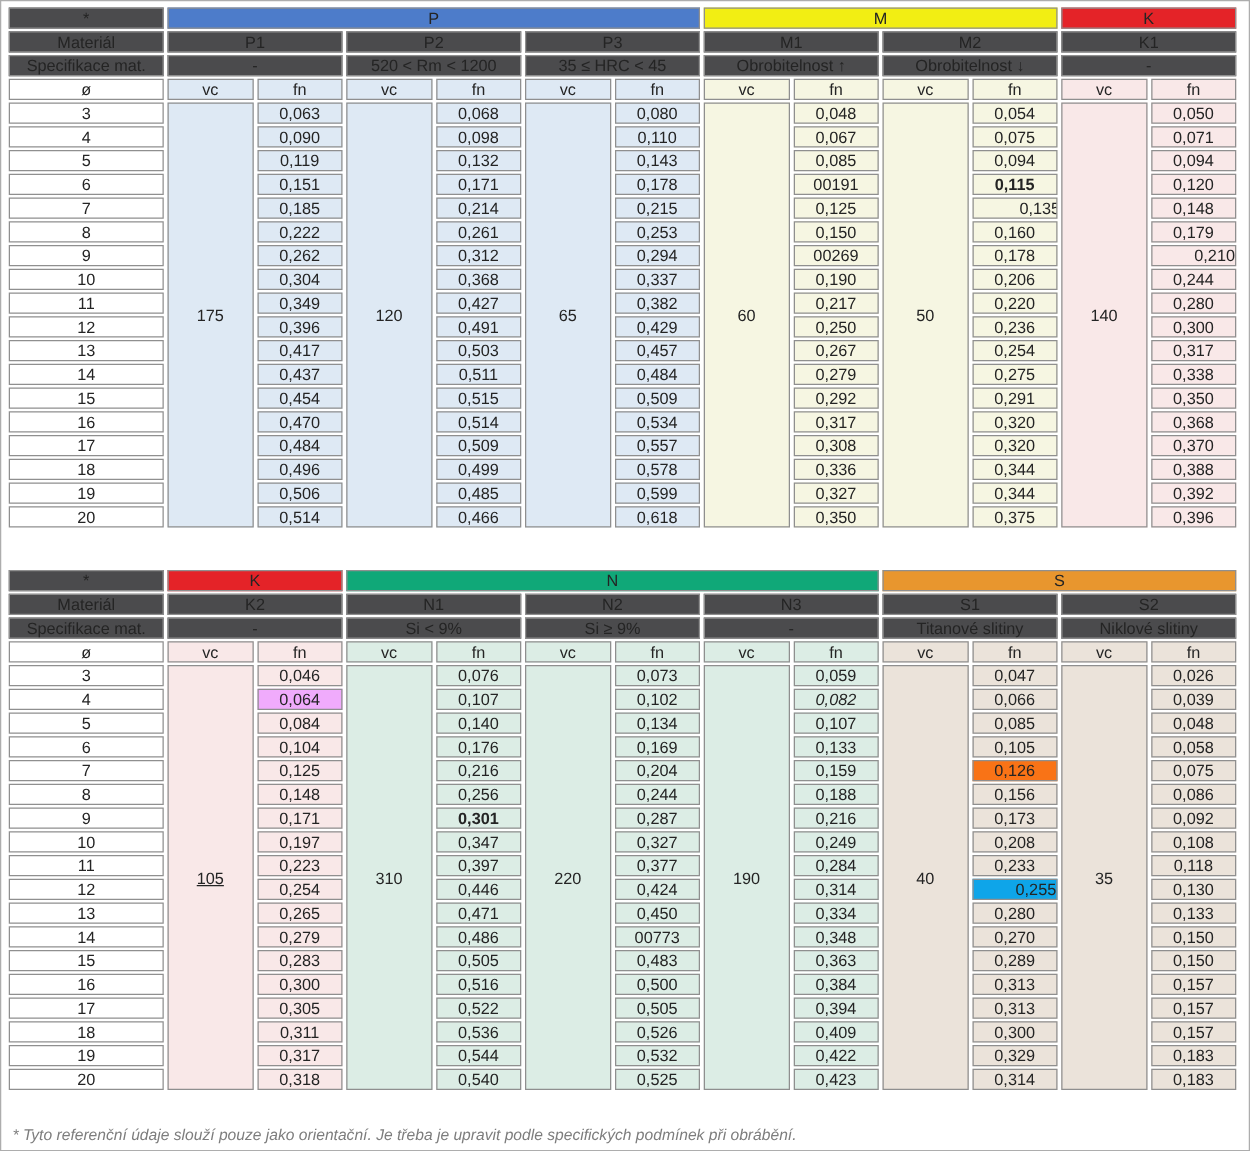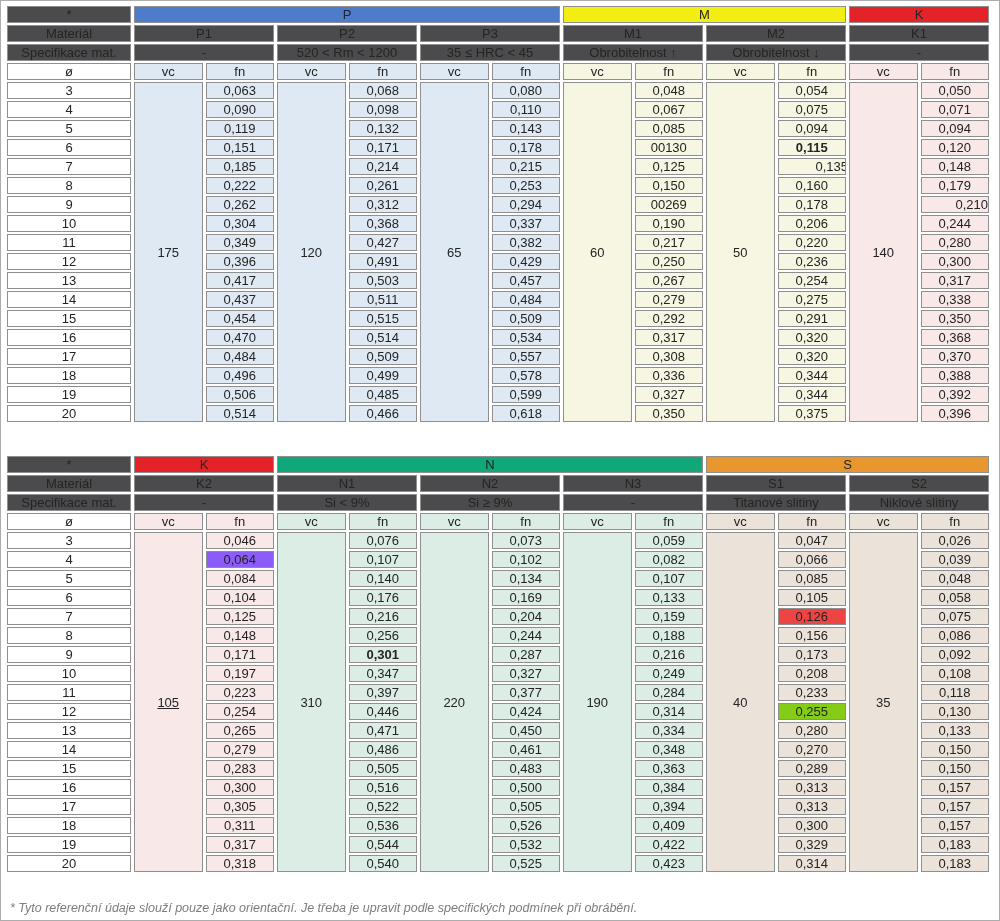--- a/index.html
+++ b/index.html
@@ -137,21 +137,21 @@
           <td class="fn" style="background: rgb(222, 233, 244);">0,143</td>
           <td class="fn" style="background: rgb(246, 246, 226);">0,085</td>
           <td class="fn" style="background: rgb(246, 246, 226);">0,094</td>
           <td class="fn" style="background: rgb(249, 232, 232);">0,094</td>
         </tr>
         <tr>
           <td class="dia">6</td>
           <td class="fn" style="background: rgb(222, 233, 244);">0,151</td>
           <td class="fn" style="background: rgb(222, 233, 244);">0,171</td>
           <td class="fn" style="background: rgb(222, 233, 244);">0,178</td>
-          <td class="fn" style="background: rgb(246, 246, 226);">00130</td>
+          <td class="fn" style="background: rgb(246, 246, 226);">00191</td>
           <td class="fn" style="background: rgb(246, 246, 226); font-weight: bold;">0,115</td>
           <td class="fn" style="background: rgb(249, 232, 232);">0,120</td>
         </tr>
         <tr>
           <td class="dia">7</td>
           <td class="fn" style="background: rgb(222, 233, 244);">0,185</td>
           <td class="fn" style="background: rgb(222, 233, 244);">0,214</td>
           <td class="fn" style="background: rgb(222, 233, 244);">0,215</td>
           <td class="fn" style="background: rgb(246, 246, 226);">0,125</td>
           <td class="fn" style="background: rgb(246, 246, 226); padding-left: 37px;">0,135</td>
@@ -344,24 +344,24 @@
           <td class="fn" style="background: rgb(220, 237, 229);">0,073</td>
           <td class="vc" rowspan="18" style="background: rgb(220, 237, 229);">190</td>
           <td class="fn" style="background: rgb(220, 237, 229);">0,059</td>
           <td class="vc" rowspan="18" style="background: rgb(235, 227, 218);">40</td>
           <td class="fn" style="background: rgb(235, 227, 218);">0,047</td>
           <td class="vc" rowspan="18" style="background: rgb(235, 227, 218);">35</td>
           <td class="fn" style="background: rgb(235, 227, 218);">0,026</td>
         </tr>
         <tr>
           <td class="dia">4</td>
-          <td class="fn" style="background: #8b5cf6;">0,064</td>
+          <td class="fn" style="background: #f0abfc;">0,064</td>
           <td class="fn" style="background: rgb(220, 237, 229);">0,107</td>
           <td class="fn" style="background: rgb(220, 237, 229);">0,102</td>
-          <td class="fn" style="background: rgb(220, 237, 229);">0,082</td>
+          <td class="fn" style="background: rgb(220, 237, 229); font-style: italic;">0,082</td>
           <td class="fn" style="background: rgb(235, 227, 218);">0,066</td>
           <td class="fn" style="background: rgb(235, 227, 218);">0,039</td>
         </tr>
         <tr>
           <td class="dia">5</td>
           <td class="fn" style="background: rgb(249, 232, 232); margin-top: 43px;">0,084</td>
           <td class="fn" style="background: rgb(220, 237, 229);">0,140</td>
           <td class="fn" style="background: rgb(220, 237, 229);">0,134</td>
           <td class="fn" style="background: rgb(220, 237, 229);">0,107</td>
           <td class="fn" style="background: rgb(235, 227, 218);">0,085</td>
@@ -375,21 +375,21 @@
           <td class="fn" style="background: rgb(220, 237, 229);">0,133</td>
           <td class="fn" style="background: rgb(235, 227, 218);">0,105</td>
           <td class="fn" style="background: rgb(235, 227, 218);">0,058</td>
         </tr>
         <tr>
           <td class="dia">7</td>
           <td class="fn" style="background: rgb(249, 232, 232);">0,125</td>
           <td class="fn" style="background: rgb(220, 237, 229);">0,216</td>
           <td class="fn" style="background: rgb(220, 237, 229);">0,204</td>
           <td class="fn" style="background: rgb(220, 237, 229);">0,159</td>
-          <td class="fn" style="background: #ef4444;">0,126</td>
+          <td class="fn" style="background: #f97316;">0,126</td>
           <td class="fn" style="background: rgb(235, 227, 218);">0,075</td>
         </tr>
         <tr>
           <td class="dia">8</td>
           <td class="fn" style="background: rgb(249, 232, 232);">0,148</td>
           <td class="fn" style="background: rgb(220, 237, 229);">0,256</td>
           <td class="fn" style="background: rgb(220, 237, 229);">0,244</td>
           <td class="fn" style="background: rgb(220, 237, 229);">0,188</td>
           <td class="fn" style="background: rgb(235, 227, 218);">0,156</td>
           <td class="fn" style="background: rgb(235, 227, 218);">0,086</td>
@@ -420,37 +420,37 @@
           <td class="fn" style="background: rgb(220, 237, 229);">0,284</td>
           <td class="fn" style="background: rgb(235, 227, 218);">0,233</td>
           <td class="fn" style="background: rgb(235, 227, 218);">0,118</td>
         </tr>
         <tr>
           <td class="dia">12</td>
           <td class="fn" style="background: rgb(249, 232, 232);">0,254</td>
           <td class="fn" style="background: rgb(220, 237, 229);">0,446</td>
           <td class="fn" style="background: rgb(220, 237, 229);">0,424</td>
           <td class="fn" style="background: rgb(220, 237, 229);">0,314</td>
-          <td class="fn" style="background: #84cc16;">0,255</td>
+          <td class="fn" style="background: #0ea5e9; text-align: right;">0,255</td>
           <td class="fn" style="background: rgb(235, 227, 218);">0,130</td>
         </tr>
         <tr>
           <td class="dia">13</td>
           <td class="fn" style="background: rgb(249, 232, 232);">0,265</td>
           <td class="fn" style="background: rgb(220, 237, 229);">0,471</td>
           <td class="fn" style="background: rgb(220, 237, 229);">0,450</td>
           <td class="fn" style="background: rgb(220, 237, 229);">0,334</td>
           <td class="fn" style="background: rgb(235, 227, 218);">0,280</td>
           <td class="fn" style="background: rgb(235, 227, 218);">0,133</td>
         </tr>
         <tr>
           <td class="dia">14</td>
           <td class="fn" style="background: rgb(249, 232, 232);">0,279</td>
           <td class="fn" style="background: rgb(220, 237, 229);">0,486</td>
-          <td class="fn" style="background: rgb(220, 237, 229);">0,461</td>
+          <td class="fn" style="background: rgb(220, 237, 229);">00773</td>
           <td class="fn" style="background: rgb(220, 237, 229);">0,348</td>
           <td class="fn" style="background: rgb(235, 227, 218);">0,270</td>
           <td class="fn" style="background: rgb(235, 227, 218);">0,150</td>
         </tr>
         <tr>
           <td class="dia">15</td>
           <td class="fn" style="background: rgb(249, 232, 232);">0,283</td>
           <td class="fn" style="background: rgb(220, 237, 229);">0,505</td>
           <td class="fn" style="background: rgb(220, 237, 229);">0,483</td>
           <td class="fn" style="background: rgb(220, 237, 229);">0,363</td>

